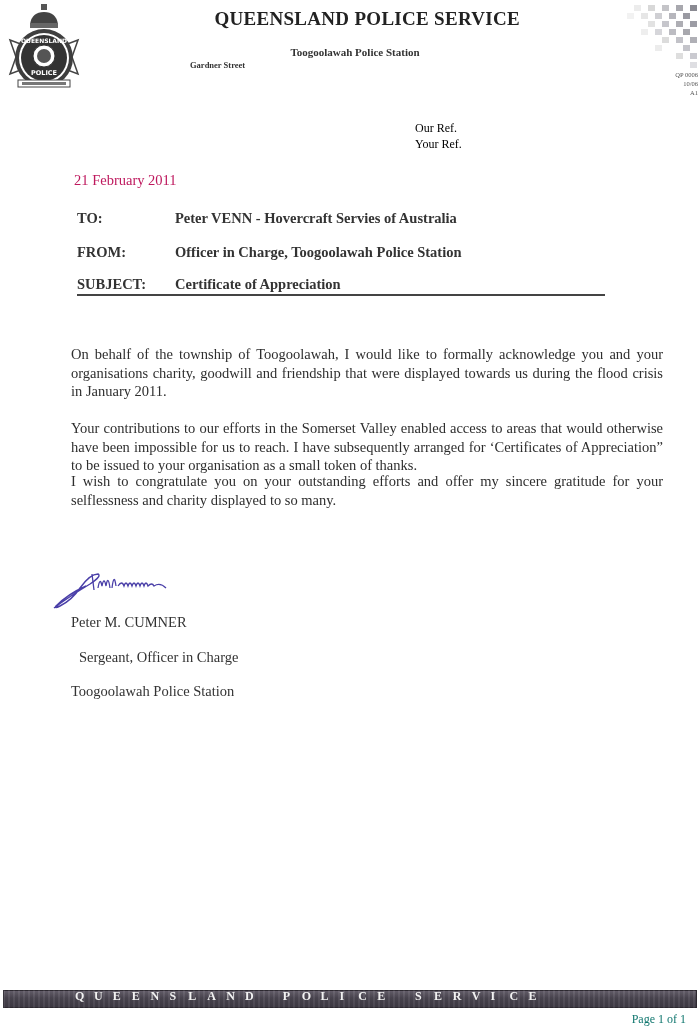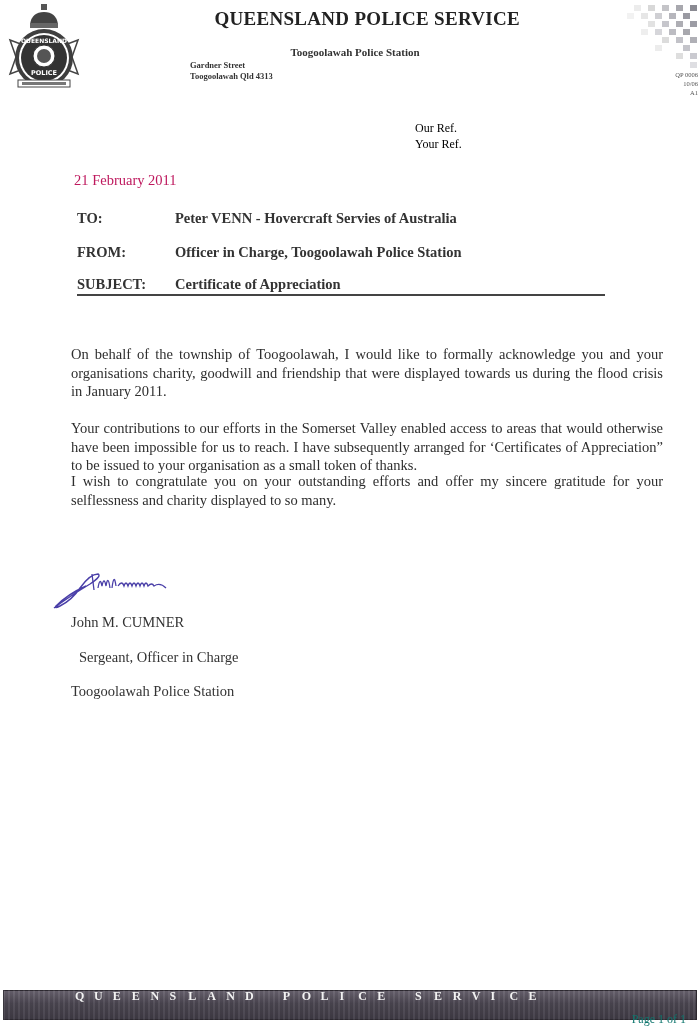--- a/index.html
+++ b/index.html
@@ -42,21 +42,21 @@
 
   .signature { left: 50px; top: 566px; width: 150px; height: 46px; }
 
   .signer { left: 71px; font-size: 14.5px; color: #333; }
   .s1 { top: 614px; }
   .s2 { top: 649px; margin-left: 8px; }
   .s3 { top: 683px; }
 
   
   .banner {
-    left: 3px; top: 990px; width: 694px; height: 30px;
+    left: 3px; top: 990px; width: 694px; height: 18px;
     background: linear-gradient(180deg, #6a6470 0%, #4a4550 45%, #3e3a44 100%);
     box-shadow: inset 0 0 0 1px #2e2a32;
   }
   .banner-noise { position: absolute; left: 0; top: 0; width: 100%; height: 100%;
     background-image: repeating-linear-gradient(90deg, rgba(255,255,255,0.06) 0 2px, rgba(0,0,0,0.05) 2px 5px); }
   .banner-text { position: absolute; left: 72px; top: -1px; color: #f2f2f2; font-weight: bold; font-size: 12px; letter-spacing: 0; white-space: pre; word-spacing: 0; }
   .banner-text span { display: inline-block; width: 18.9px; text-align: left; }
 
   .pageno { right: 14px; top: 1012px; font-size: 12px; color: #0f766e; }
 </style>
@@ -83,21 +83,20 @@
 
     <rect x="14" y="78" width="52" height="7" fill="#fff" stroke="#444" stroke-width="1"></rect>
     <rect x="18" y="80" width="44" height="3" fill="#777"></rect>
   </svg>
 </div>
 
 <div class="abs agency">QUEENSLAND POLICE SERVICE</div>
 <div class="abs station">Toogoolawah Police Station</div>
 <div class="abs addr">
   <div>Gardner Street</div>
-  <div>Toogoolawah Qld 4313</div>
 </div>
 
 <div class="abs checker">
   <svg width="76" height="70" viewBox="0 0 76 70">
     <g>
       <rect x="10" y="5" width="7" height="6" fill="#ececec"></rect>
       <rect x="24" y="5" width="7" height="6" fill="#d8d8d8"></rect>
       <rect x="38" y="5" width="7" height="6" fill="#c4c4c8"></rect>
       <rect x="52" y="5" width="7" height="6" fill="#a8a8ae"></rect>
       <rect x="66" y="5" width="7" height="6" fill="#8a8a92"></rect>
@@ -156,21 +155,21 @@
 <div class="abs body-text p3">I wish to congratulate you on your outstanding efforts and offer my sincere gratitude for your selflessness and charity displayed to so many.</div>
 
 <div class="abs signature">
   <svg width="150" height="46" viewBox="0 0 150 46">
     <path d="M4 42 Q20 30 40 18 Q52 10 48 8 Q40 8 30 22 Q22 34 10 40 Q4 43 6 40 Q18 28 36 20" fill="none" stroke="#4a3fa8" stroke-width="1.4"></path>
     <path d="M42 8 L44 24 M48 22 Q50 10 52 20 Q54 10 56 20 Q58 8 60 22 M62 22 Q64 6 66 20
              M68 20 Q72 14 74 20 Q76 14 78 20 Q80 14 82 20 Q84 14 86 20 Q88 14 90 20 Q92 14 94 20 Q96 14 98 20 Q102 16 104 20 Q110 16 116 22" fill="none" stroke="#4a3fa8" stroke-width="1.3"></path>
   </svg>
 </div>
 
-<div class="abs signer s1">John M. CUMNER</div>
+<div class="abs signer s1">Peter M. CUMNER</div>
 <div class="abs signer s2">Sergeant, Officer in Charge</div>
 <div class="abs signer s3">Toogoolawah Police Station</div>
 
 <div class="abs banner">
   <div class="banner-noise"></div>
   <div class="banner-text" id="banner-letters"><span>Q</span><span>U</span><span>E</span><span>E</span><span>N</span><span>S</span><span>L</span><span>A</span><span>N</span><span>D</span><span>&nbsp;</span><span>P</span><span>O</span><span>L</span><span>I</span><span>C</span><span>E</span><span>&nbsp;</span><span>S</span><span>E</span><span>R</span><span>V</span><span>I</span><span>C</span><span>E</span></div>
 </div>
 
 <div class="abs pageno">Page 1 of 1</div>
 

